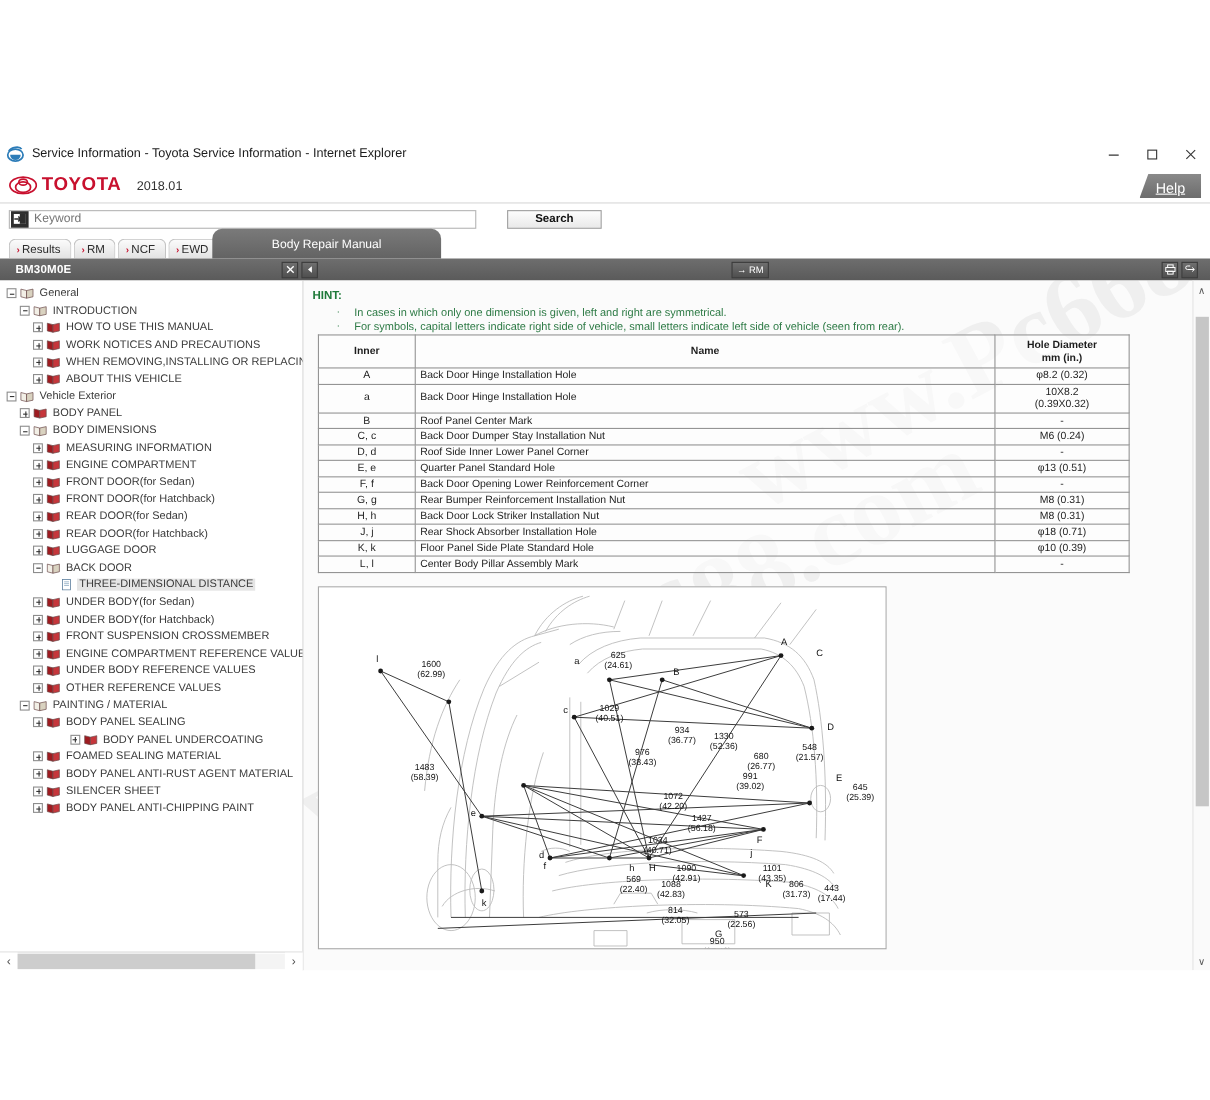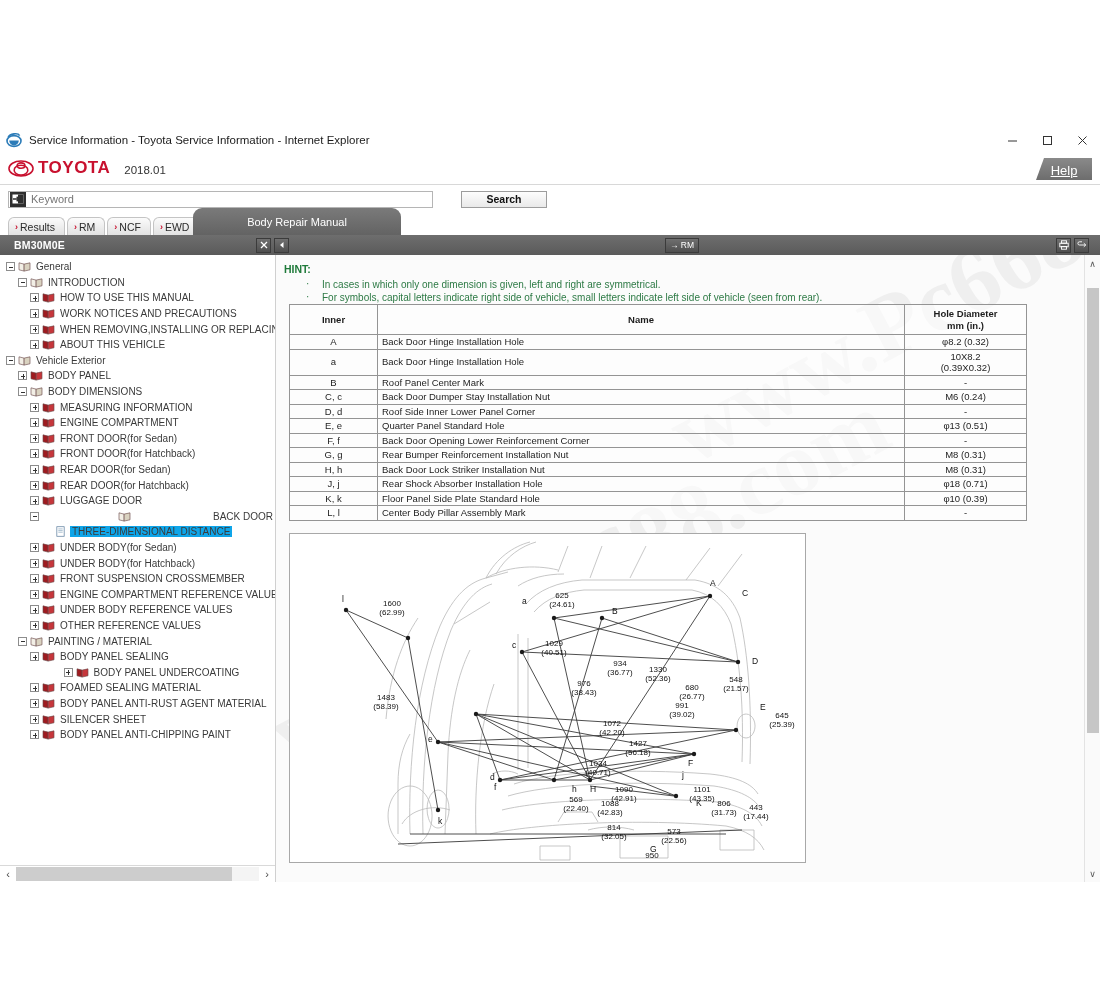--- a/index.html
+++ b/index.html
@@ -188,21 +188,21 @@
     overflow: hidden;
     padding: 4px 0 0 6px;
   }
   .tnode {
     display: flex; align-items: center;
     height: 15.6px;
     white-space: nowrap;
     font-size: 10px;
     color: #3a3a3a;
   }
-  .tnode.sel .tlabel { background: #0ea5e9; }
+  .tnode.sel .tlabel { background: #e5e5e5; }
   .expander {
     width: 9px; height: 9px; flex: 0 0 auto;
     border: 1px solid #8d8d8d; background: #fff;
     position: relative; margin-right: 3px;
   }
   .expander::before {
     content: ""; position: absolute;
     left: 1.5px; top: 3.5px; width: 4px; height: 1px; background: #333;
   }
   .expander.plus::after {
@@ -554,21 +554,21 @@
             <span class="tlabel">REAR DOOR(for Hatchback)</span>
           </div>
           <div class="tnode" style="padding-left: 24px;">
             <span class="expander plus"></span>
             <svg class="ico" viewBox="0 0 14 12">
               <path d="M1 2 L6.6 3.4 V11 L1 9.6 Z" fill="#9e1b20" stroke="#6b4a4a" stroke-width="0.7"></path>
               <path d="M13 2 L6.6 3.4 V11 L13 9.6 Z" fill="#c6363b" stroke="#6b4a4a" stroke-width="0.7"></path>
             </svg>
             <span class="tlabel">LUGGAGE DOOR</span>
           </div>
-          <div class="tnode" style="padding-left: 24px; justify-content: space-between;">
+          <div class="tnode" style="padding-left: 24px;">
             <span class="expander "></span>
             <svg class="ico" viewBox="0 0 14 12">
               <path d="M1 2 L6.6 3.4 V11 L1 9.6 Z" fill="#f2efe6" stroke="#6b4a4a" stroke-width="0.7"></path>
               <path d="M13 2 L6.6 3.4 V11 L13 9.6 Z" fill="#d9d2c0" stroke="#6b4a4a" stroke-width="0.7"></path>
             </svg>
             <span class="tlabel">BACK DOOR</span>
           </div>
           <div class="tnode sel" style="padding-left: 36px;">
             <span class="expander none"></span>
             <svg class="ico" viewBox="0 0 14 12">

